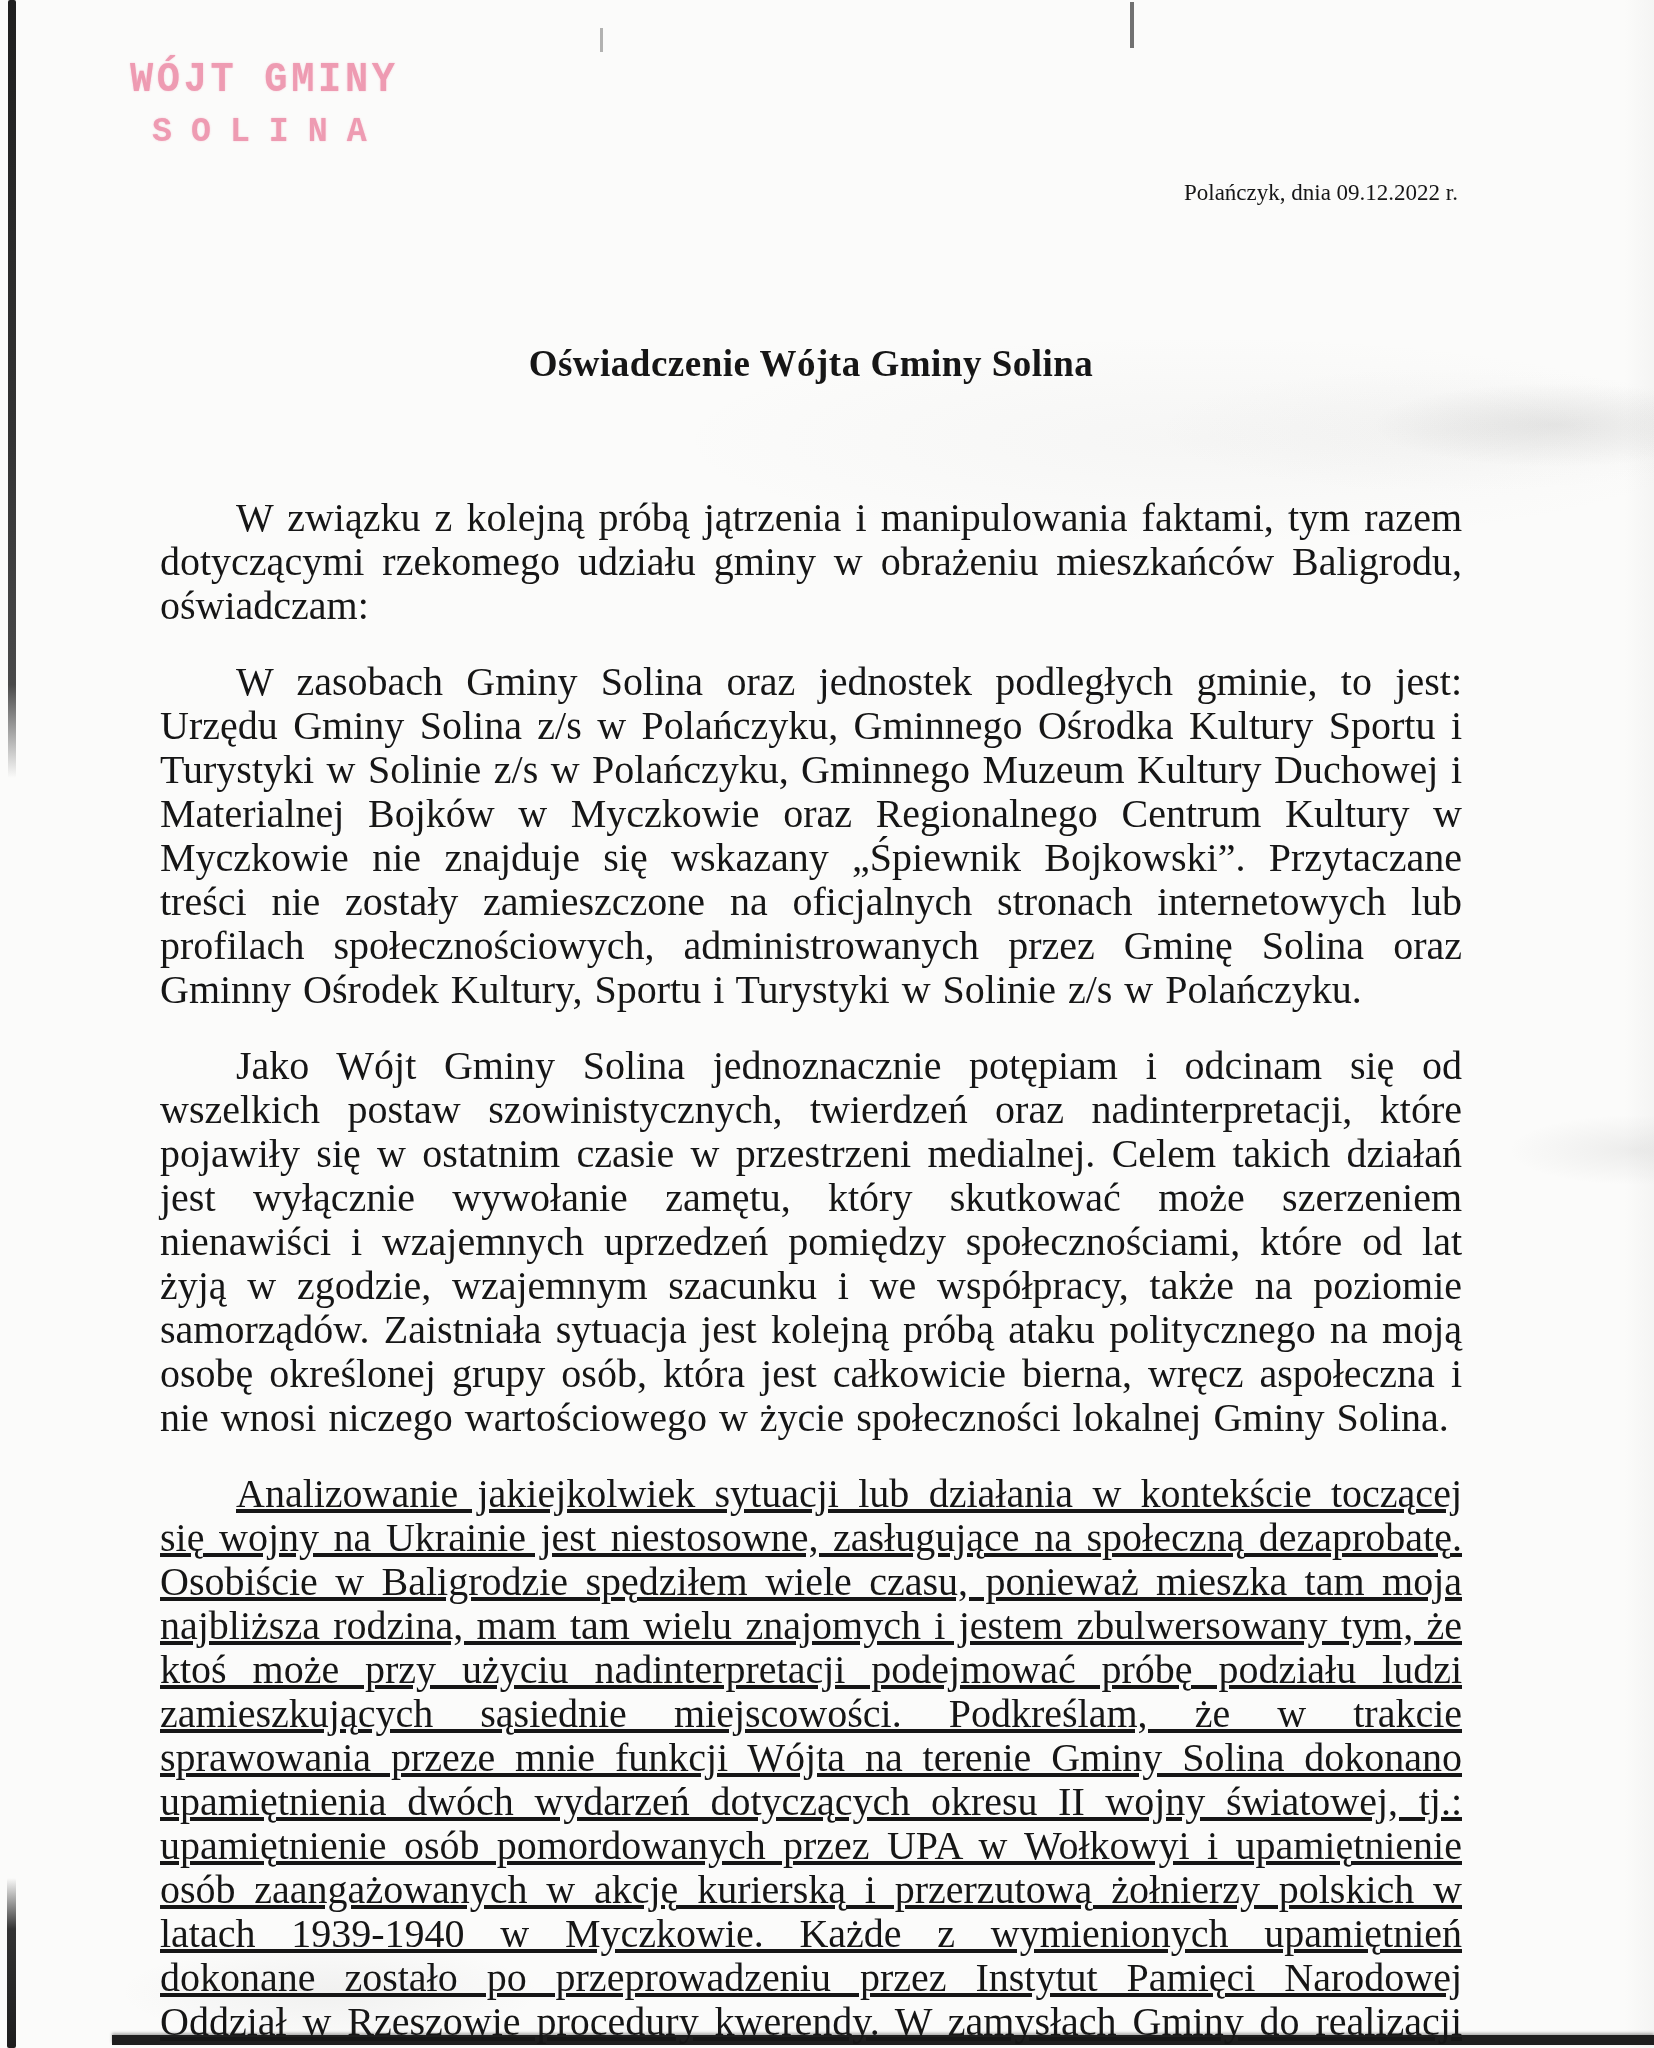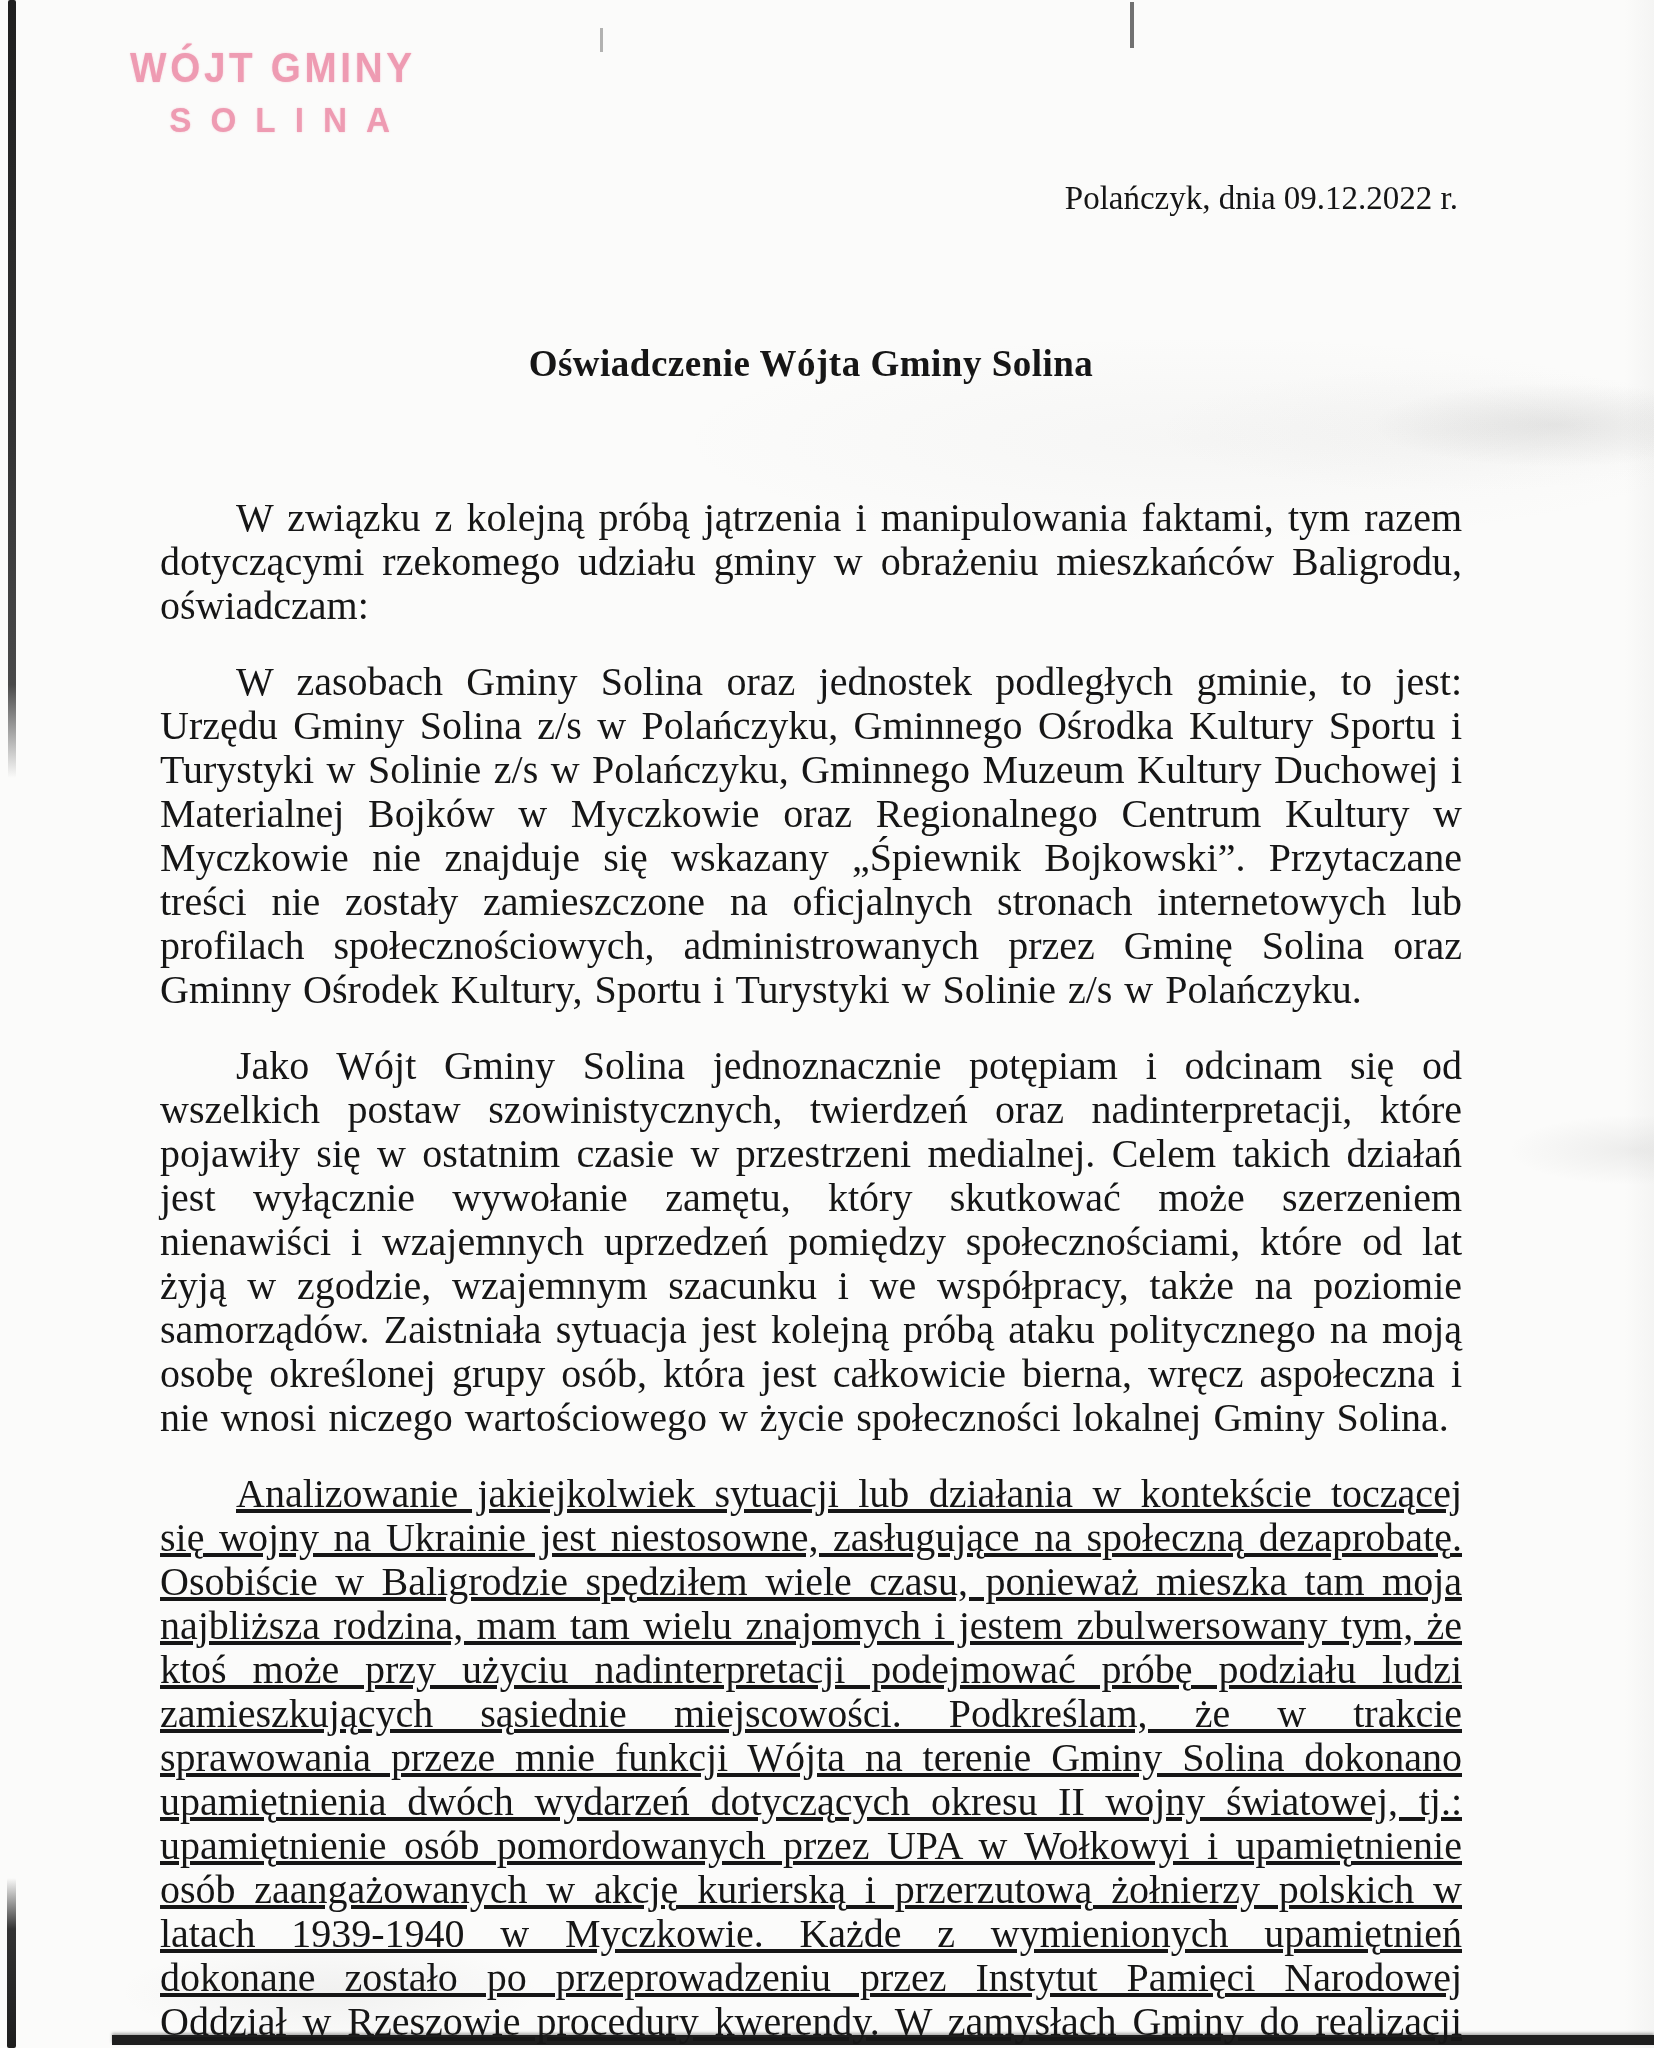--- a/index.html
+++ b/index.html
@@ -29,33 +29,32 @@
     border-radius:2px;}
   .left-bar-bottom{left:7px;top:1878px;width:9px;height:170px;
     background:linear-gradient(to bottom,rgba(60,60,60,0) 0%,#333 30%,#1d1d1d 100%);
     border-radius:2px;}
   .bottom-band{left:112px;right:0;bottom:3px;height:10px;background:#1e1e1e;
     box-shadow:0 -2px 3px rgba(30,30,30,0.35);}
   .tick-top-mid{left:600px;top:28px;width:3px;height:24px;background:#8a8a8a;opacity:.65;}
   .tick-top-right{left:1130px;top:2px;width:4px;height:46px;background:#4f4f4f;opacity:.8;}
 
   .stamp{
-    position:absolute;left:130px;top:44px;
-    font-family:Liberation Sans, sans-serif;
+    position:absolute;left:130px;top:56px;
+    font-family:Liberation Mono, monospace;
     font-weight:bold;
     opacity:.85;
     text-shadow:0 0 2px rgba(236,139,166,0.55);
-    text-align:center;
   }
   .stamp-line1{font-size:42px;letter-spacing:4px;transform:scaleX(.92);transform-origin:left;}
   .stamp-line2{font-size:35px;letter-spacing:20px;margin-top:8px;margin-left:22px;transform:scaleX(.95);transform-origin:left;}
 
   .dateline{
     position:absolute;top:180px;right:196px;
-    font-size:33px;white-space:nowrap;
+    font-size:23px;white-space:nowrap;
   }
   .title{
     position:absolute;top:342px;left:160px;width:1302px;
     margin:0;text-align:center;
     font-size:37px;font-weight:bold;letter-spacing:.5px;
   }
   .body{
     position:absolute;left:160px;top:496px;width:1302px;
     font-size:40px;line-height:44px;
     text-align:justify;

